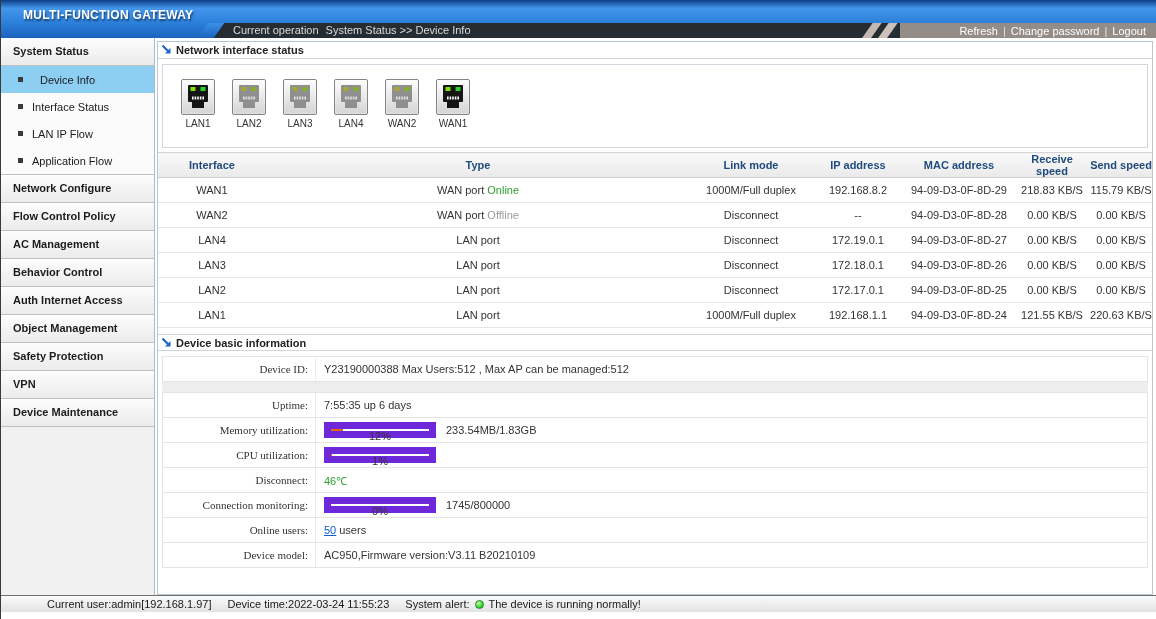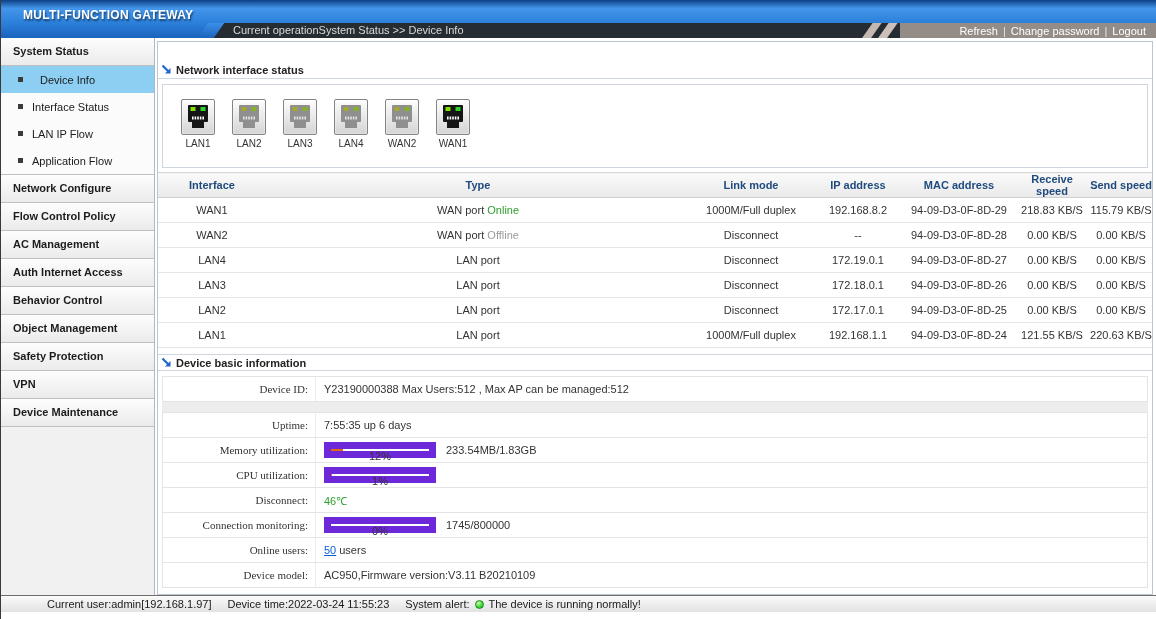--- a/index.html
+++ b/index.html
@@ -9,21 +9,21 @@
 
   
   .topbar { position:relative; height:38px; flex:0 0 38px;
     background:linear-gradient(180deg,#0d3f86 0%,#4396ea 22%,#2c80da 60%,#1b63bd 100%); }
   .logo { position:absolute; left:22px; top:8px; color:#fff; font-weight:bold; 
     font-size:12px; letter-spacing:.3px; text-shadow:1px 2px 2px rgba(0,0,0,.55); white-space:nowrap; }
   .subbar { position:absolute; left:208px; right:0; bottom:0; height:15px; background:#262d32; }
   .subbar-edge { position:absolute; left:-6px; top:0; width:16px; height:15px;
     background:linear-gradient(180deg,#3c90e8,#1b63bd); transform:skewX(-35deg); }
   .breadcrumb { position:absolute; left:24px; top:0; height:15px; line-height:15px; color:#d9d9d9; white-space:nowrap; }
-  .breadcrumb .bc-path { }
+  .breadcrumb .bc-path { margin-left:7px; }
   .stripes { position:absolute; right:256px; top:0; height:15px; width:46px; overflow:hidden; }
   .stripes span { position:absolute; top:-2px; height:20px; width:9px; transform:skewX(-35deg); }
   .stripes .s1 { right:24px; background:#c5b8b2; }
   .stripes .s2 { right:8px;  background:#cdc0ba; }
   .toplinks { position:absolute; right:0; top:0; height:15px; width:256px; background:#948c87;
     display:flex; align-items:center; justify-content:flex-end; padding-right:10px; color:#fff; }
   .toplinks a { color:#fff; text-decoration:none; cursor:pointer; }
   .toplinks .sep { margin:0 5px; color:#e8e4e1; }
 
   
@@ -37,21 +37,21 @@
   .submenu { background:#fbfbfb; border-bottom:1px solid #c0c0c0; }
   .side-item { height:27px; display:flex; align-items:center; padding-left:17px; cursor:pointer; color:#1a1a1a; }
   .side-item .bullet { width:5px; height:5px; background:#3a3a3a; margin-right:9px; flex:0 0 5px; }
   .side-item.active { background:#8dcff2;gap:8px; }
 
   
   .content { flex:1 1 auto; background:#fff; padding:3px 3px 0 2px; min-width:0; }
   .main-box { border:1px solid #b9c5d1; background:#fff; height:100%; }
 
   .panel-title { height:17px; display:flex; align-items:center; padding:1px 3px; font-weight:bold; color:#222;
-    background:#fff; border-bottom:1px solid #cfd6dd;margin-top:20px; }
+    background:#fff; border-bottom:1px solid #cfd6dd; }
   .panel-title.second { border-top:1px solid #cfd6dd; margin-top:6px; }
   .panel-title svg { margin-right:3px; }
 
   
   .ports-box { margin:5px 4px 4px 4px; border:1px solid #cfd6dd; padding:14px 10px 6px 16px; height:84px; }
   .ports-row { display:flex; gap:13px; }
   .port { width:38px; text-align:center; cursor:pointer; }
   .port-box { width:34px; height:36px; margin:0 auto; border:1px solid #848484; border-radius:2px;
     background:linear-gradient(180deg,#fdfdfd,#d4d4d4); box-shadow:inset 0 0 2px #fff; display:flex; align-items:center; justify-content:center; }
   .port-label { margin-top:3px; font-size:10px; color:#333; }
@@ -137,22 +137,22 @@
           <span>LAN IP Flow</span>
         </div>
         <div class="side-item">
           <span class="bullet"></span>
           <span>Application Flow</span>
         </div>
       </div>
       <div class="side-section">Network Configure</div>
       <div class="side-section">Flow Control Policy</div>
       <div class="side-section">AC Management</div>
+      <div class="side-section">Behavior Control</div>
       <div class="side-section">Auth Internet Access</div>
-      <div class="side-section">Behavior Control</div>
       <div class="side-section">Object Management</div>
       <div class="side-section">Safety Protection</div>
       <div class="side-section">VPN</div>
       <div class="side-section">Device Maintenance</div>
     </nav>
 
     <main class="content">
       <div class="main-box">
 
         <div class="panel-title">

